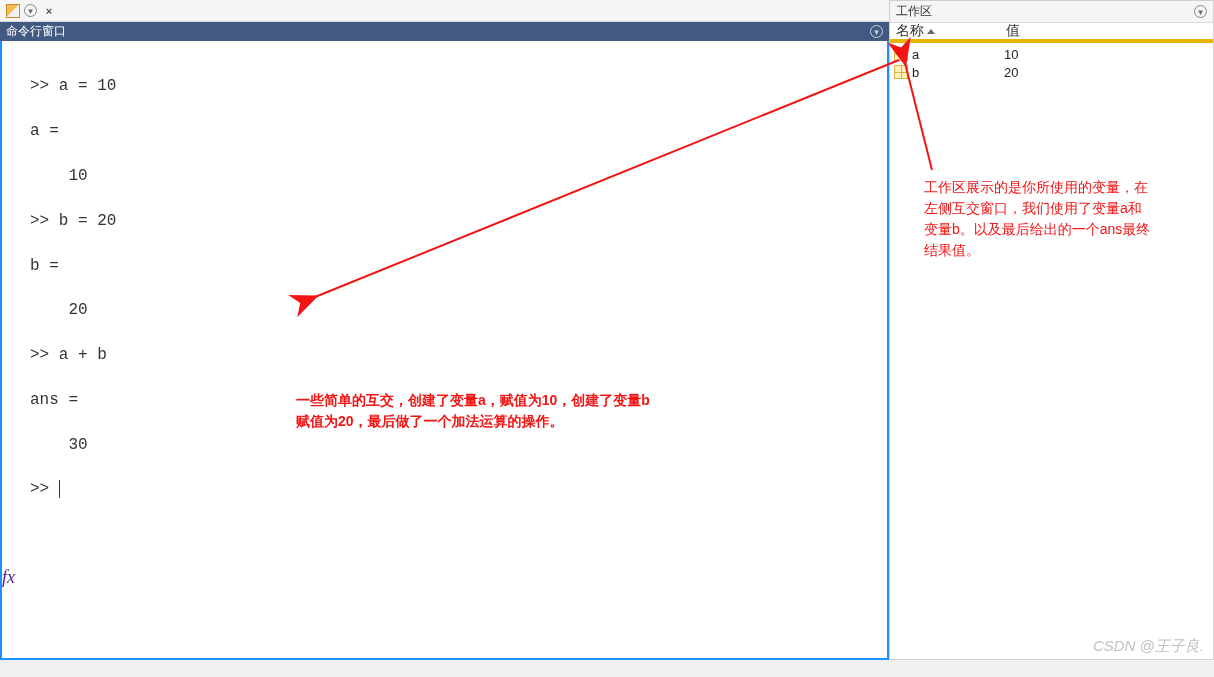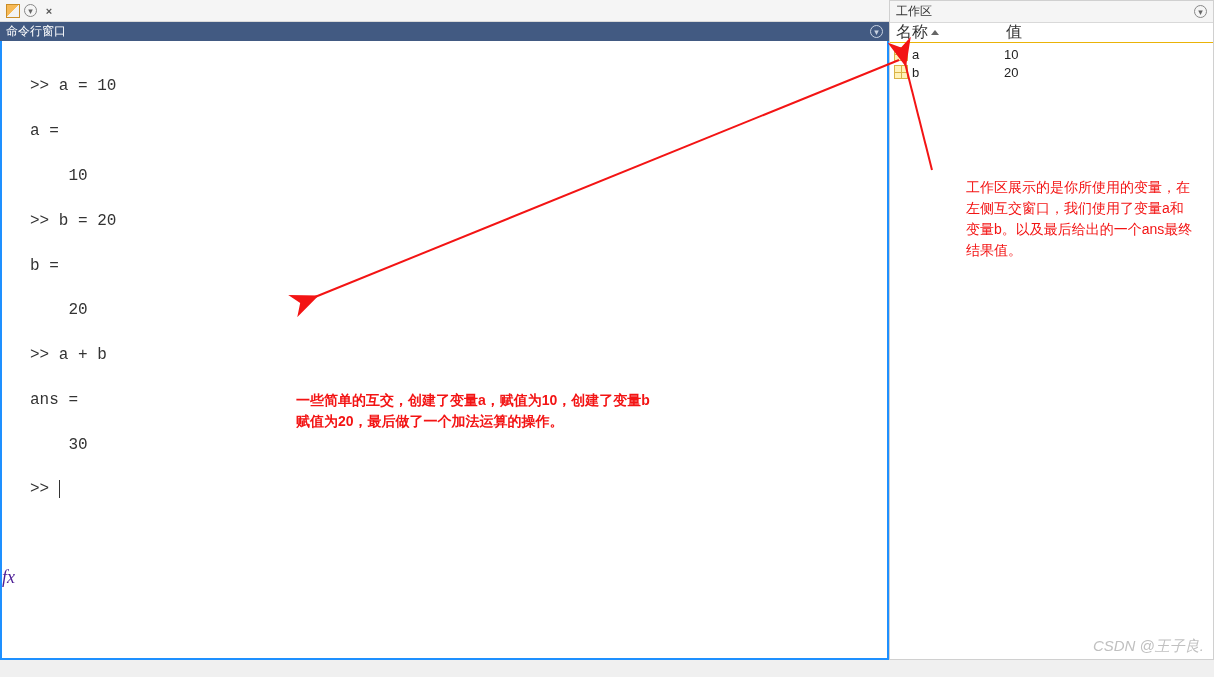--- a/index.html
+++ b/index.html
@@ -128,25 +128,25 @@
     padding:0 6px;
     background:#f5f5f5;
     border-bottom:1px solid #d9d9d9;
     color:#333;
   }
   .ws-titlebar .spacer{flex:1;}
 
   .ws-headrow{
     display:flex;
     height:20px;
-    border-bottom:1px solid #eab308;
+    border-bottom:4px solid #eab308;
     background:#fff;
     color:#333;
     align-items:center;
-    font-size:16px;
+    font-size:14px;
   }
   .ws-col-name{ width:110px; padding-left:6px; display:flex;align-items:center;gap:3px;}
   .ws-col-val{ flex:1; padding-left:6px;}
   .sort-tri{
     width:0;height:0;
     border-left:4px solid transparent;
     border-right:4px solid transparent;
     border-bottom:5px solid #666;
   }
 
@@ -281,18 +281,18 @@
     </marker>
   </defs>
 
   <line x1="899" y1="60" x2="315" y2="297" stroke="#f31414" stroke-width="2" marker-end="url(#ah)"></line>
 
   <line x1="932" y1="170" x2="905" y2="63" stroke="#f31414" stroke-width="2" marker-end="url(#ah)"></line>
 </svg>
 
 <div class="annot" style="left:296px; top:390px;font-weight:bold;">一些简单的互交，创建了变量a，赋值为10，创建了变量b
 赋值为20，最后做了一个加法运算的操作。</div>
-<div class="annot" style="left:966px; top:177px;">工作区展示的是你所使用的变量，在
+<div class="annot" style="left:924px; top:177px;">工作区展示的是你所使用的变量，在
 左侧互交窗口，我们使用了变量a和
 变量b。以及最后给出的一个ans最终
 结果值。</div>
 
 <div class="watermark">CSDN @王子良.</div>
 
 </body></html>

